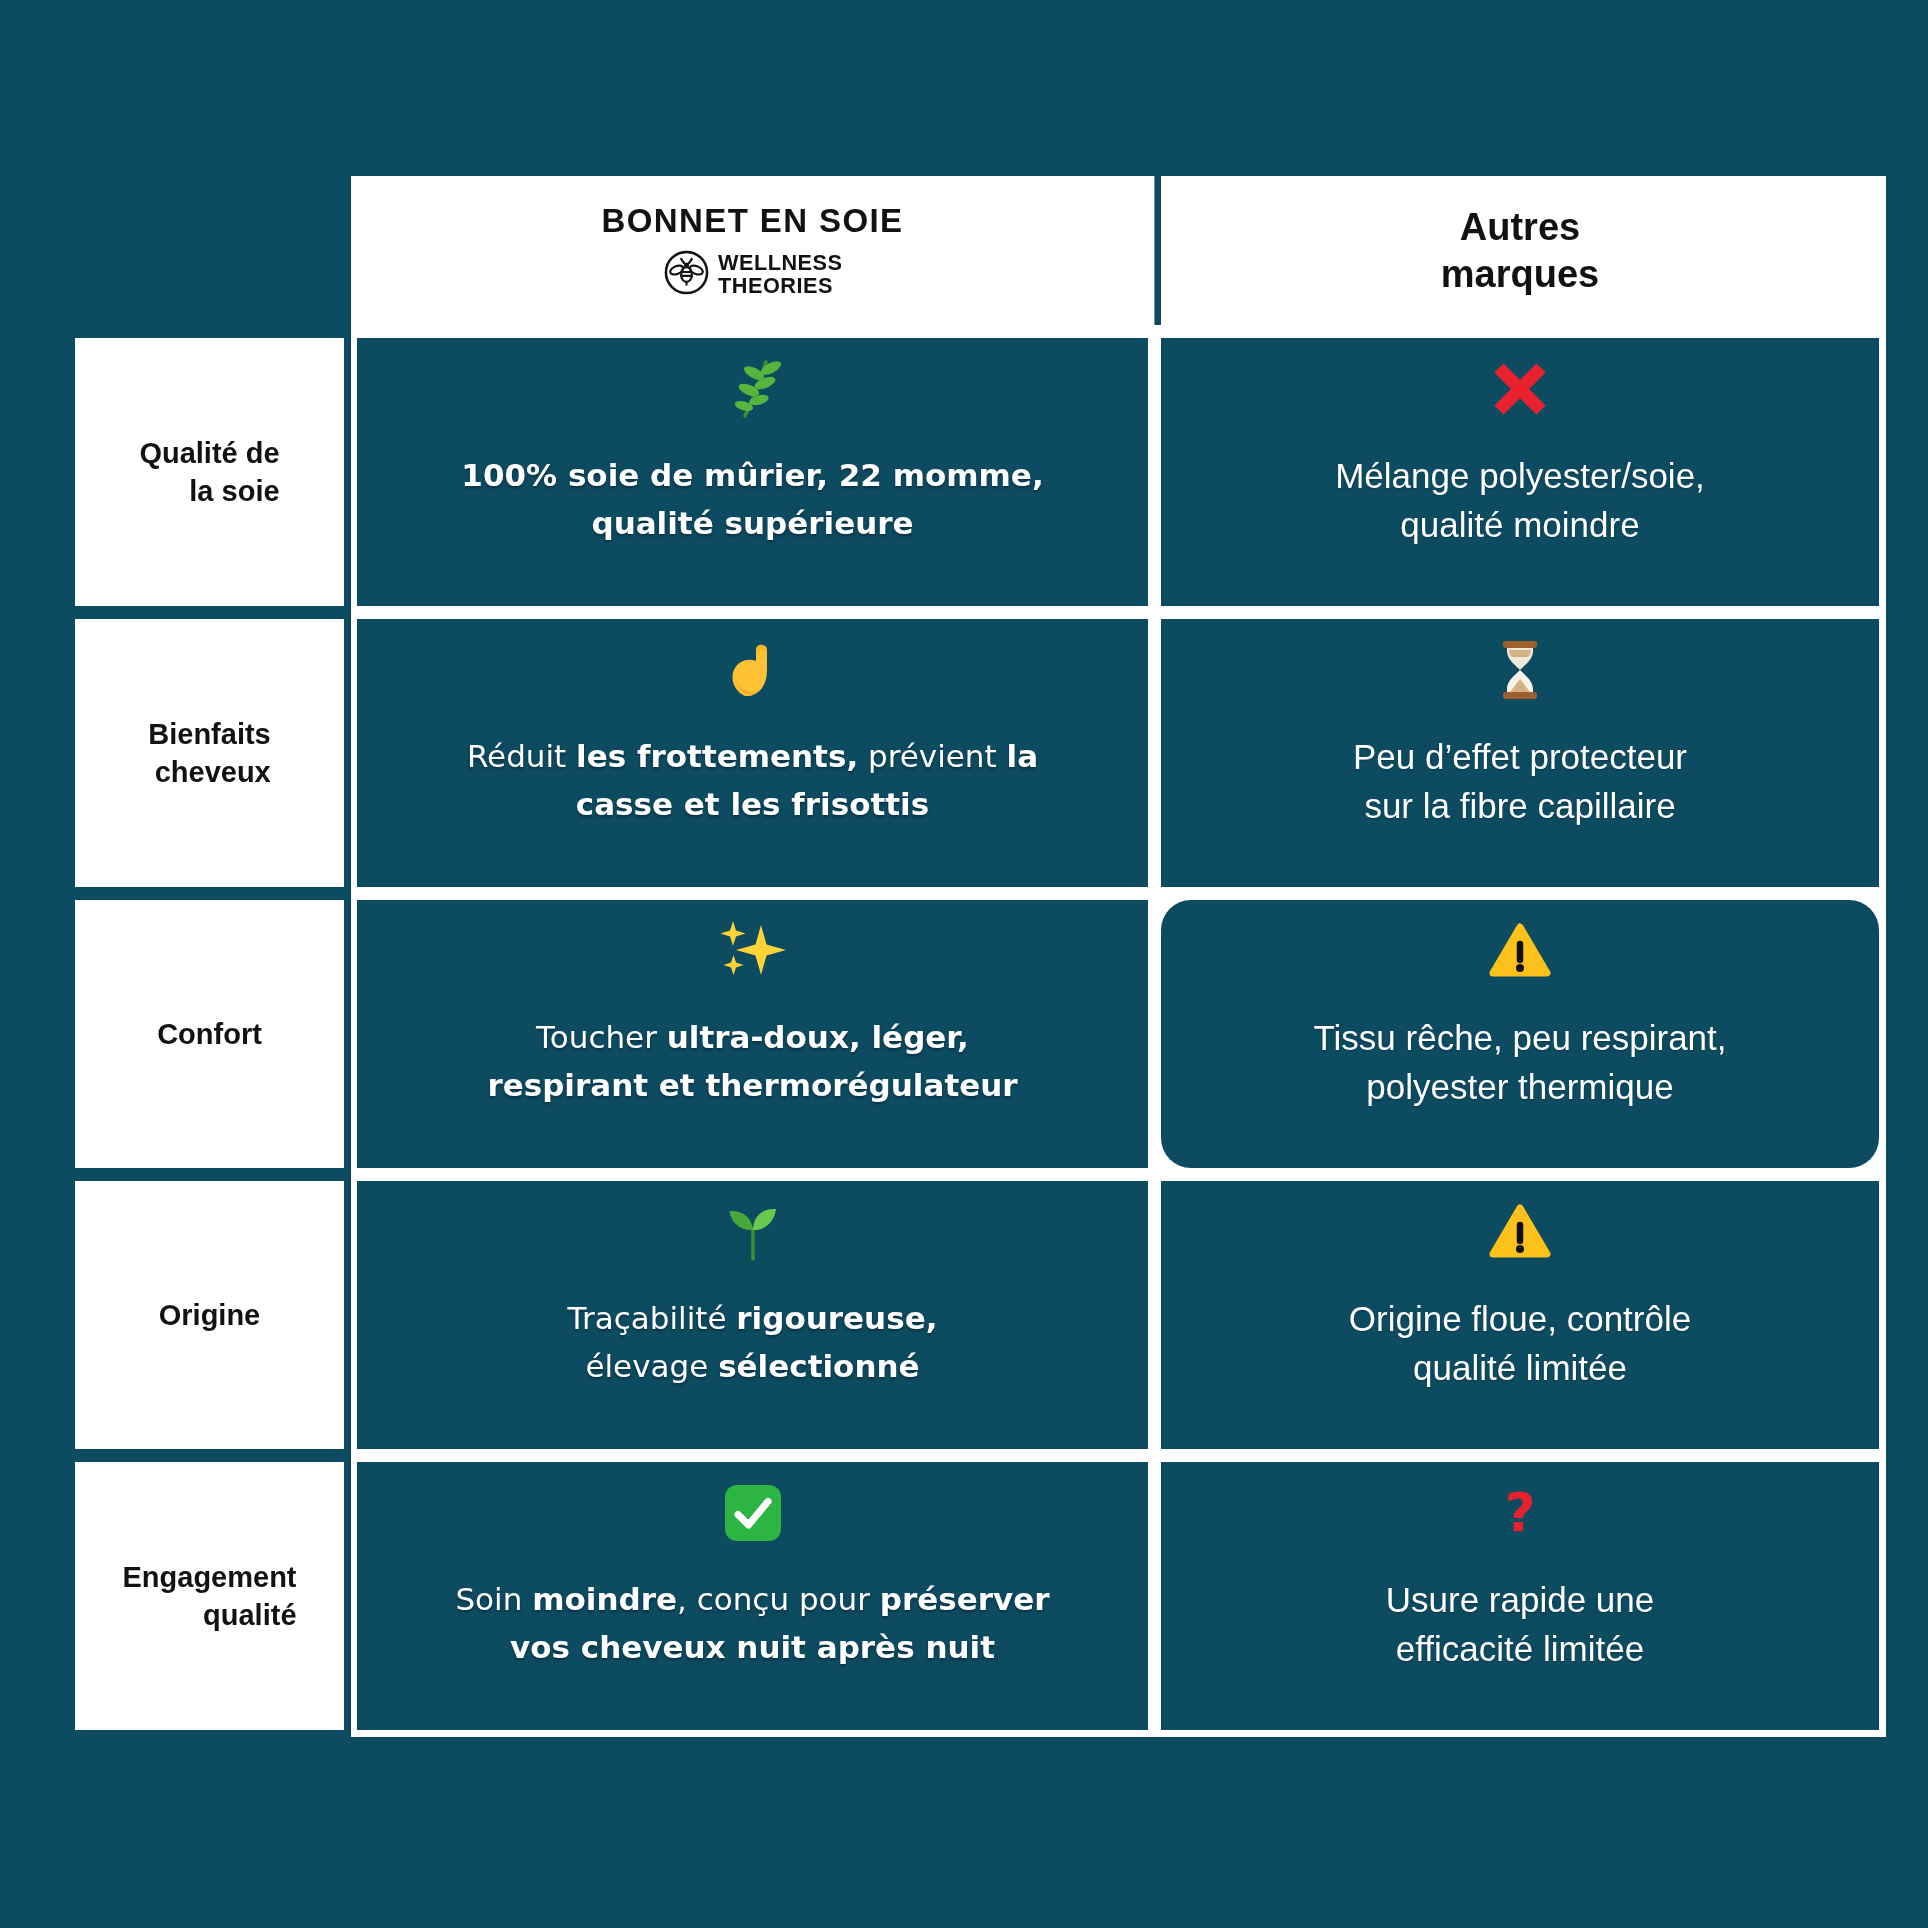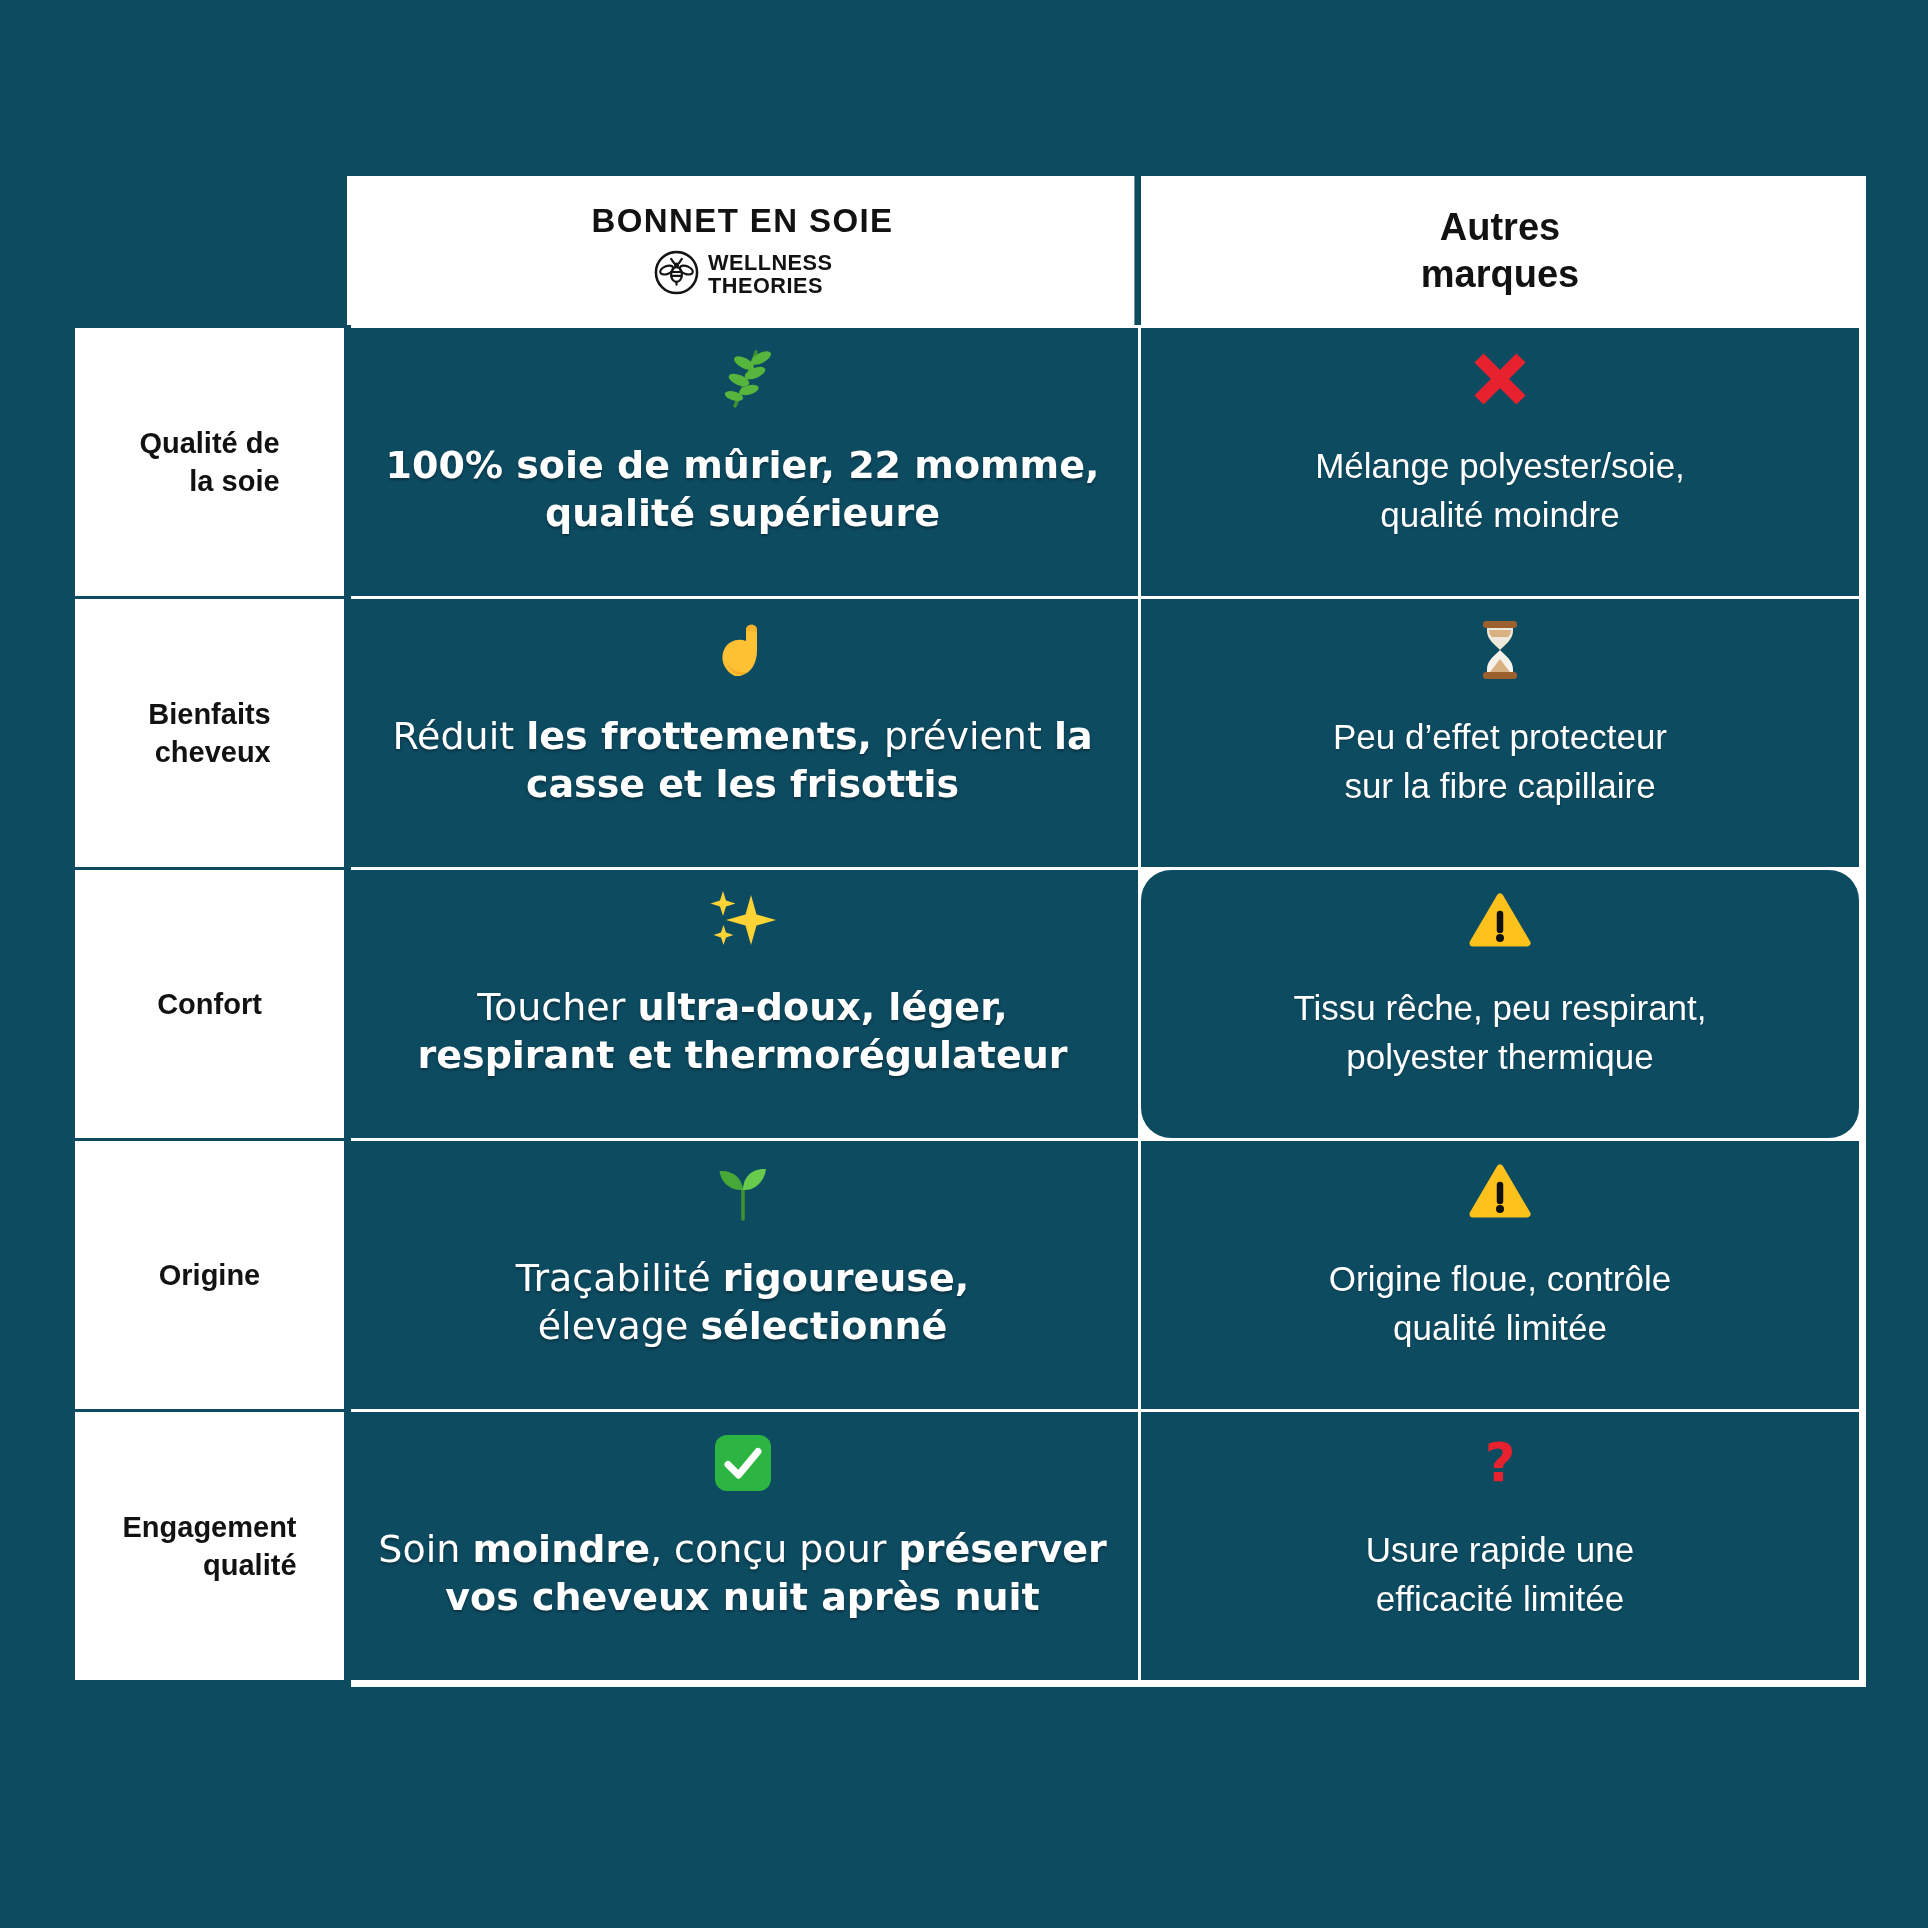--- a/index.html
+++ b/index.html
@@ -13,21 +13,21 @@
     width:1928px;height:1928px;
     background:var(--teal);
     overflow:hidden;position:relative;
     font-family:"Liberation Sans",sans-serif;
   }
   .comparison-table{
     position:absolute;left:75px;top:176px;
     display:grid;
     grid-template-columns:269px 791px 718px;
     grid-template-rows:149px repeat(5,268px);
-    gap:3px;
+    gap:13px;
     padding:0 6.6px 6.6px 0;
   }
   .table-backdrop{
     position:absolute;left:276px;top:0;right:0;bottom:0;
     background:#ffffff;
   }
   .cell{position:relative;}
   
   .header-brand{
     grid-column:2;grid-row:1;background:#fff;
@@ -64,21 +64,21 @@
     height:64px;display:flex;align-items:center;justify-content:center;
     margin-bottom:30px;flex:0 0 auto;
   }
   .cell-icon svg{height:100%;width:auto;display:block;}
   .qmark{
     font-family:"DejaVu Sans",sans-serif;font-weight:700;
     font-size:53px;line-height:64px;color:var(--red);
   }
   .brand-text{
     font-family:"DejaVu Sans",sans-serif;font-weight:400;
-    font-size:38px;line-height:48px;color:#fff;
+    font-size:31px;line-height:48px;color:#fff;
     text-shadow:0 1.9px 2.8px rgba(0,0,0,.35);
   }
   .brand-text .b{font-weight:700;}
   .others-text{
     font-weight:400;font-size:35px;line-height:49px;color:#fff;
     text-shadow:0 0.9px 1.9px rgba(0,0,0,.25);
   }
 </style>
 </head>
 <body>

